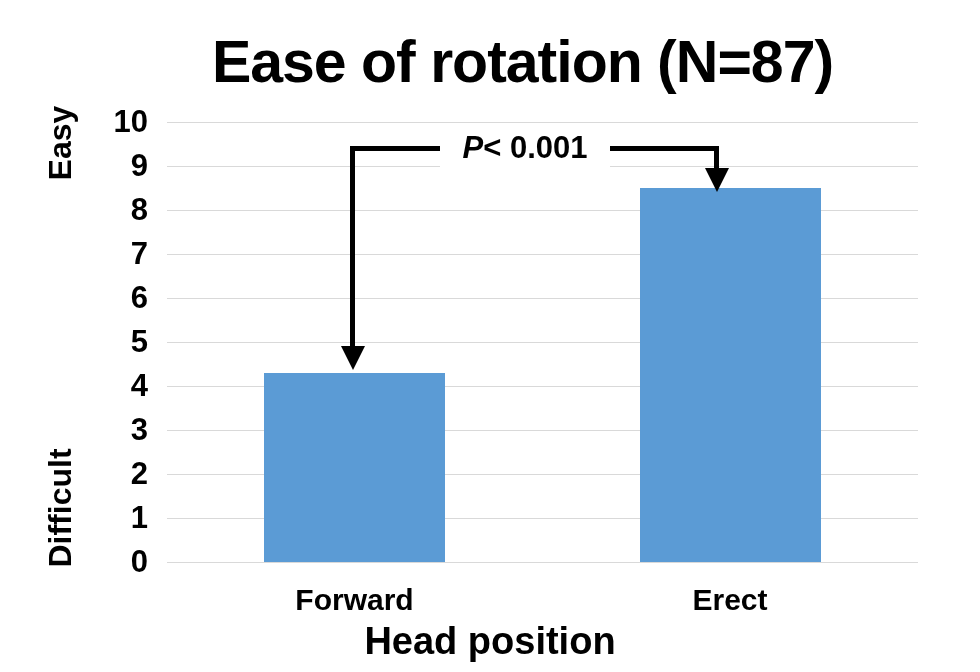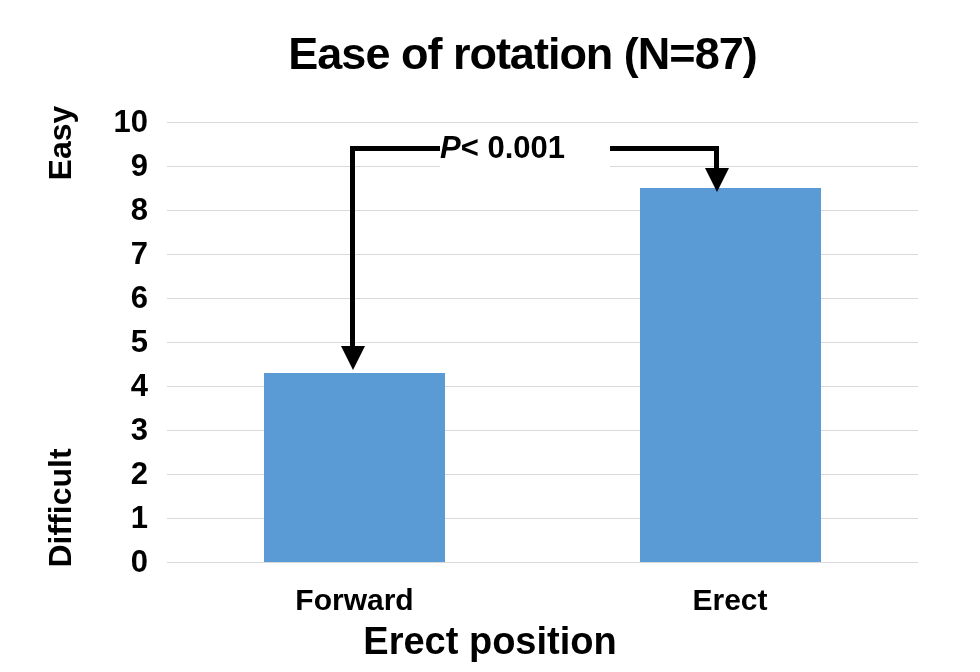--- a/index.html
+++ b/index.html
@@ -16,21 +16,21 @@
     overflow: hidden;
     font-weight: bold;
     color: #000000;
   }
   .chart-title {
     position: absolute;
     left: 100px;
     top: 28px;
     width: 845px;
     text-align: center;
-    font-size: 45px;
+    font-size: 59px;
     font-weight: bold;
     letter-spacing: -1px;
     white-space: nowrap;
   }
   .plot-area {
     position: absolute;
     left: 167px;
     top: 122px;
     width: 751px;
     height: 440px;
@@ -110,21 +110,21 @@
     border-right: 12px solid transparent;
     border-top: 24px solid #000000;
   }
   .ann-arrow.left  { left: 341px; top: 346px; }
   .ann-arrow.right { left: 705px; top: 168px; }
   .p-text {
     position: absolute;
     left: 440px;
     top: 128px;
     width: 170px;
-    text-align: left;
+    text-align: center;
     font-size: 31px;
     line-height: 40px;
     font-weight: bold;
     white-space: nowrap;
     background: #ffffff;
   }
   .p-text .p-sym { font-style: italic; }
 </style>
 </head>
 <body>
@@ -160,21 +160,21 @@
       <div class="gridline" style="top: 220px; background: rgb(217, 217, 217);"></div>
       <div class="gridline" style="top: 176px; background: rgb(217, 217, 217);"></div>
       <div class="gridline" style="top: 132px; background: rgb(217, 217, 217);"></div>
       <div class="gridline" style="top: 88px; background: rgb(217, 217, 217);"></div>
       <div class="gridline" style="top: 44px; background: rgb(217, 217, 217);"></div>
       <div class="gridline" style="top: 0px; background: rgb(217, 217, 217);"></div>
       <div class="bar" style="left: 97px; width: 181px; height: 189.2px; background: rgb(91, 155, 213);"></div>
       <div class="bar" style="left: 472.5px; width: 181px; height: 374px; background: rgb(91, 155, 213);"></div>
     </div>
 
-  <div class="x-axis-title">Erect position</div>
+  <div class="x-axis-title">Head position</div>
 
   <div class="ann-line ann-h1"></div>
   <div class="ann-line ann-v1"></div>
   <div class="ann-arrow left"></div>
   <div class="ann-line ann-h2"></div>
   <div class="ann-line ann-v2"></div>
   <div class="ann-arrow right"></div>
 
   <div class="p-text">
     <span class="p-sym">P</span><span>&lt; 0.001</span>

